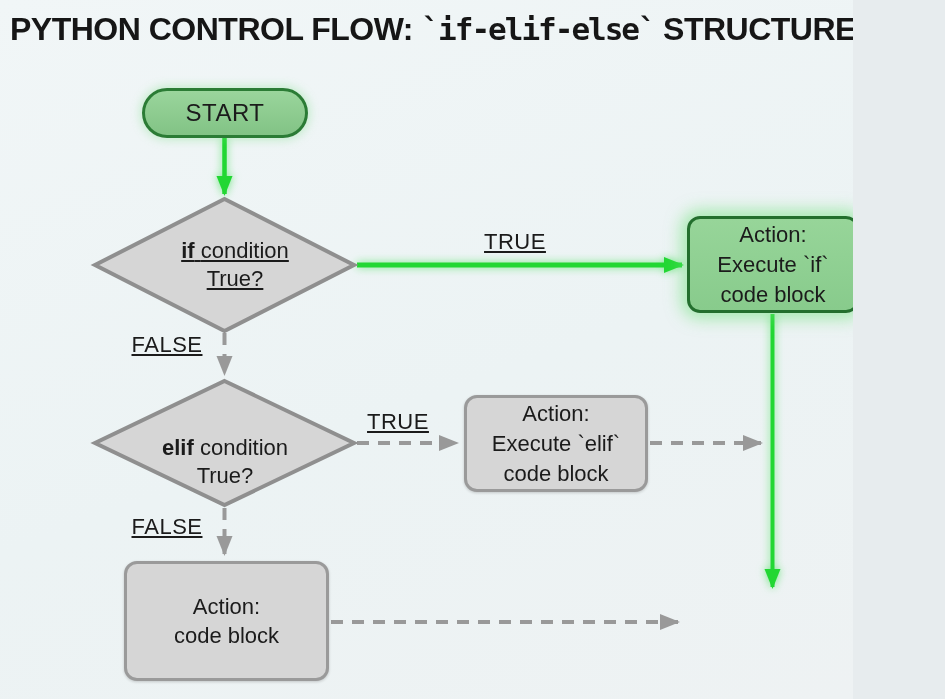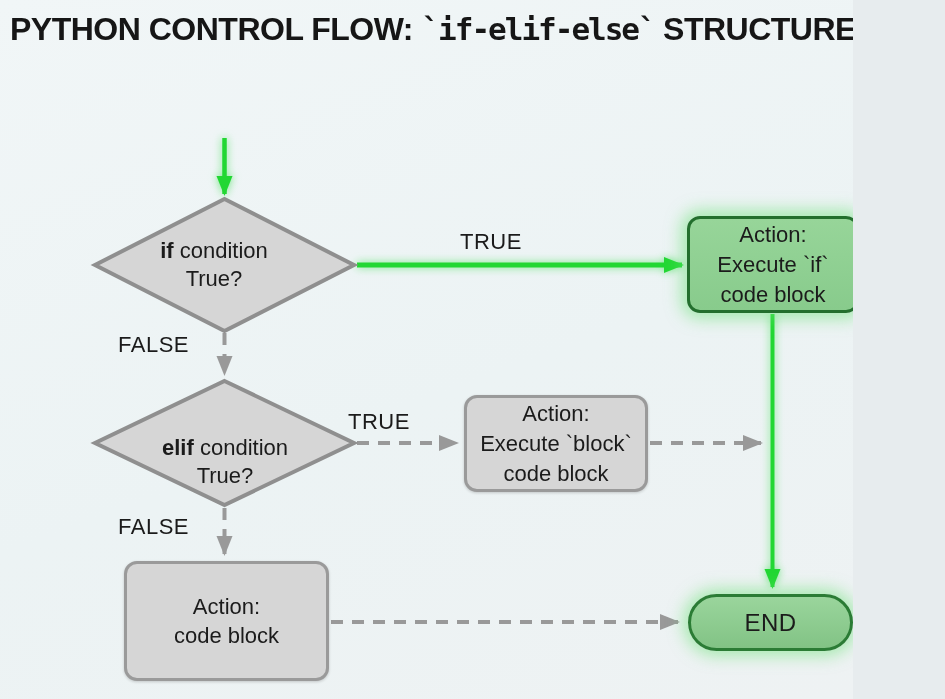--- a/index.html
+++ b/index.html
@@ -93,30 +93,31 @@
     position: absolute;
     display: flex;
     flex-direction: column;
     align-items: center;
     justify-content: center;
     text-align: center;
     font-size: 22px;
     line-height: 28px;
     color: #1b1b1b;
   }
-  .t-if-diamond   { left: 84px; top: 199px; width: 260px; height: 132px; }
+  .t-if-diamond   { left: 105px; top: 199px; width: 260px; height: 132px; text-decoration: underline; }
   .t-elif-diamond { left: 95px; top: 400px; width: 260px; height: 124px; }
   .kw { font-weight: bold; }
   
   .edge-label {
     position: absolute;
     font-size: 22px;
     color: #1b1b1b;
-    text-align: left;
+    text-align: center;
     letter-spacing: 0.5px;
+    text-decoration: underline;
   }
   .l-true1  { left: 460px; top: 229px; width: 110px; }
   .l-false1 { left: 118px; top: 332px; width: 98px; }
   .l-true2  { left: 348px; top: 409px; width: 100px; }
   .l-false2 { left: 118px; top: 514px; width: 98px; }
 </style>
 </head>
 <body>
 
 <div class="stage">
@@ -146,22 +147,22 @@
     <line x1="224.5" y1="333" x2="224.5" y2="374" stroke="#999999" stroke-width="4" stroke-dasharray="12 9" marker-end="url(#ah-gray)"></line>
     <line x1="357" y1="443" x2="457" y2="443" stroke="#999999" stroke-width="4" stroke-dasharray="12 9" marker-end="url(#ah-gray)"></line>
     <line x1="650" y1="443" x2="761" y2="443" stroke="#999999" stroke-width="4" stroke-dasharray="12 9" marker-end="url(#ah-gray)"></line>
     <line x1="224.5" y1="508" x2="224.5" y2="554" stroke="#999999" stroke-width="4" stroke-dasharray="12 9" marker-end="url(#ah-gray)"></line>
     <line x1="331" y1="622" x2="678" y2="622" stroke="#999999" stroke-width="4" stroke-dasharray="12 9" marker-end="url(#ah-gray)"></line>
 
     <polygon points="224.5,199 354,265 224.5,331 95,265" fill="#d6d6d6" stroke="#8f8f8f" stroke-width="4"></polygon>
     <polygon points="224.5,381 354,443 224.5,505 95,443" fill="#d6d6d6" stroke="#8f8f8f" stroke-width="4"></polygon>
   </svg>
 
-  <div class="node pill n-end">
-    <span>END</span>
+  <div class="node pill n-start">
+    <span>START</span>
   </div>
 
   <div class="diamond-text t-if-diamond">
     <div>
       <span class="kw">if</span>
       <span>condition</span>
     </div>
     <div>True?</div>
   </div>
   <div class="diamond-text t-elif-diamond">
@@ -172,21 +173,21 @@
     <div>True?</div>
   </div>
 
   <div class="node box green-box n-if-action">
     <div>Action:</div>
     <div>Execute `if`</div>
     <div>code block</div>
   </div>
   <div class="node box gray-box n-elif-action">
     <div>Action:</div>
-    <div>Execute `block`</div>
+    <div>Execute `elif`</div>
     <div>code block</div>
   </div>
   <div class="node box gray-box n-else-action">
     <div>Action:</div>
     <div>code block</div>
   </div>
 
   <div class="edge-label l-true1">TRUE</div>
   <div class="edge-label l-false1">FALSE</div>
   <div class="edge-label l-true2">TRUE</div>

